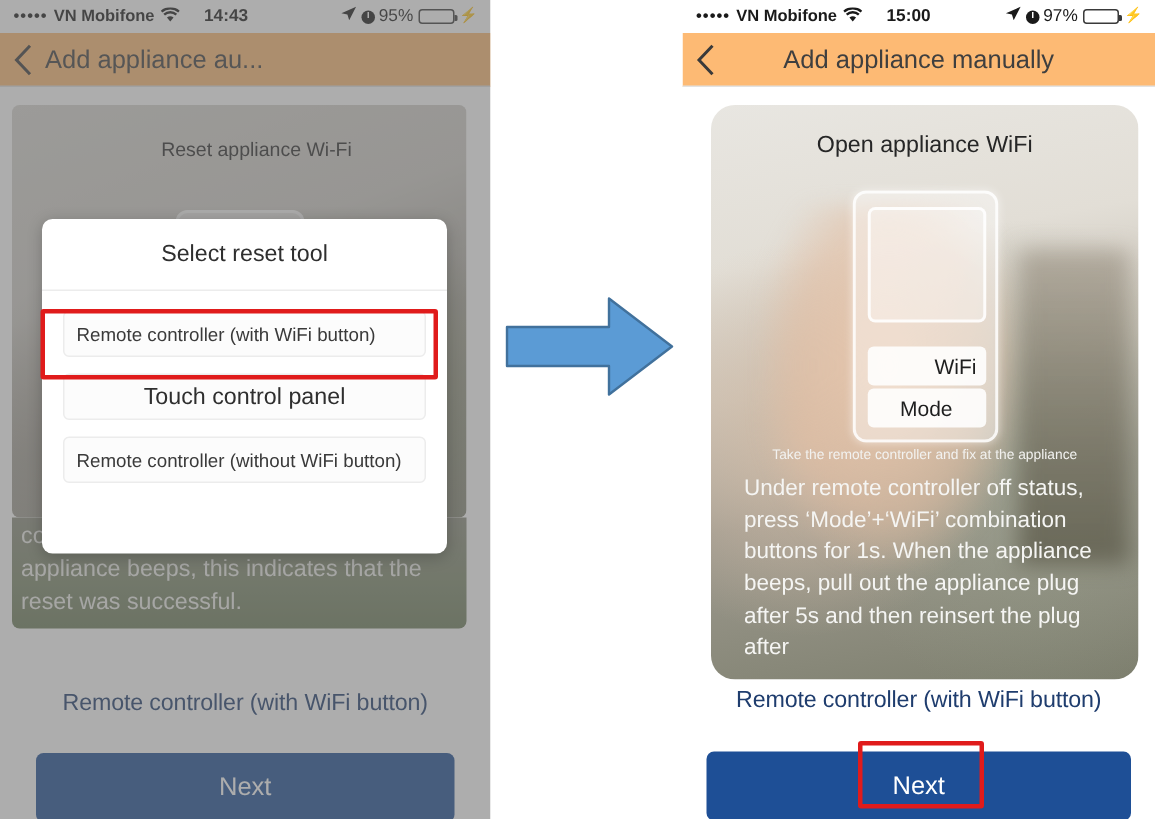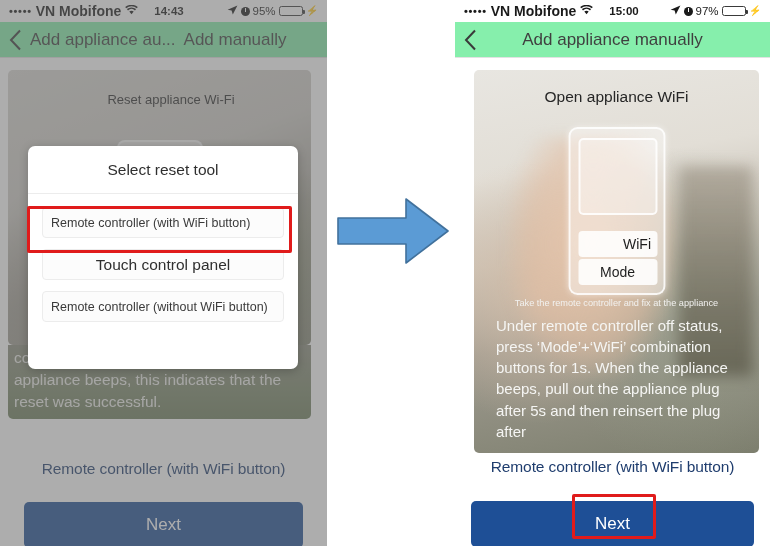--- a/index.html
+++ b/index.html
@@ -22,21 +22,21 @@
   
   .statusbar {
     position: relative; height: 22px; width: 100%;
     display: flex; align-items: center;
     font-size: 11.5px; font-weight: bold; color: #1a1a1a;
     padding: 0 9px;
     background: #ffffff;
   }
   .sb-left { display: flex; align-items: center; gap: 4px; }
   .dots { letter-spacing: 0.7px; font-size: 11px; line-height: 1; }
-  .carrier { font-size: 14px; font-weight: bold; }
+  .carrier { font-size: 11px; font-weight: bold; }
   .wifi-glyph { font-size: 11px; line-height: 1; }
   .sb-time { font-size: 11.5px; font-weight: bold; margin-left: 12px; }
   .sb-right {
     position: absolute; right: 8px; top: 0; height: 22px;
     display: flex; align-items: center; gap: 3px;
   }
   .alarm-dot {
     width: 9px; height: 9px; border-radius: 50%;
     background: #1a1a1a; position: relative;
   }
@@ -53,21 +53,21 @@
   .battery::after {
     content:""; position:absolute; right:-3px; top:3px;
     width:2px; height:4.5px; background:#3a3a3a; border-radius:0 1px 1px 0;
   }
   .bolt { font-size: 10px; line-height: 1; color:#1a1a1a; margin-left:1px; }
 
   
   .navbar {
     position: relative; height: 36px; width: 100%;
     display: flex; align-items: center;
-    background: #86efac;
+    background: #fdba74;
     border-bottom: 1px solid #e2e2e2;
   }
   .back-chevron {
     width: 30px; height: 100%; display: flex;
     align-items: center; justify-content: center;
     color: #3a3a3a;
   }
   .back-chevron svg { display:block; }
   .nav-title {
     font-size: 17px; color: #3f3f3f; white-space: nowrap;
@@ -162,21 +162,21 @@
     position: absolute; border: 3px solid #e01b1b; border-radius: 2px;
     z-index: 20; pointer-events: none;
   }
   #hl-option { left: 27px; top: 206px; width: 265px; height: 47px; }
 
   
   .rp-body { position: relative; width: 100%; height: 488px; background:#fff; }
 
   .img-card {
     position: absolute; left: 19px; top: 12px; width: 285px; height: 383px;
-    border-radius: 5px; overflow: hidden;
+    border-radius: 16px; overflow: hidden;
     background:
       radial-gradient(ellipse at 74% 62%, rgba(150,160,140,0.55) 0%, rgba(150,160,140,0) 48%),
       radial-gradient(ellipse at 22% 58%, rgba(214,190,168,0.8) 0%, rgba(214,190,168,0) 42%),
       linear-gradient(170deg,#e8e6e1 0%,#e2ded6 26%,#c9c3b8 46%,#9e9a8f 66%,#7d7f6e 100%);
   }
   .img-title {
     position:absolute; top: 18px; left:0; width:100%;
     text-align:center; font-size: 15.5px; color:#262626; z-index:3;
   }
   
@@ -262,21 +262,20 @@
     </div>
 
     <div class="navbar">
       <div class="back-chevron">
         <svg width="13" height="22" viewBox="0 0 13 22">
             <path d="M11 1.5 2 11l9 9.5" fill="none" stroke="#3a3a3a" stroke-width="2"></path>
           </svg>
       </div>
       <div class="nav-titles">
         <span class="nav-title">Add appliance au...</span>
-        <span class="nav-title">Add manually</span>
       </div>
     </div>
 
     <div class="lp-body">
       <div class="hero-card">
         <div class="hero-title">Reset appliance Wi-Fi</div>
         <div class="hero-device"></div>
       </div>
 
       <div class="bg-para">combination buttons for 1s. Once the appliance beeps, this indicates that the reset was successful.</div>

